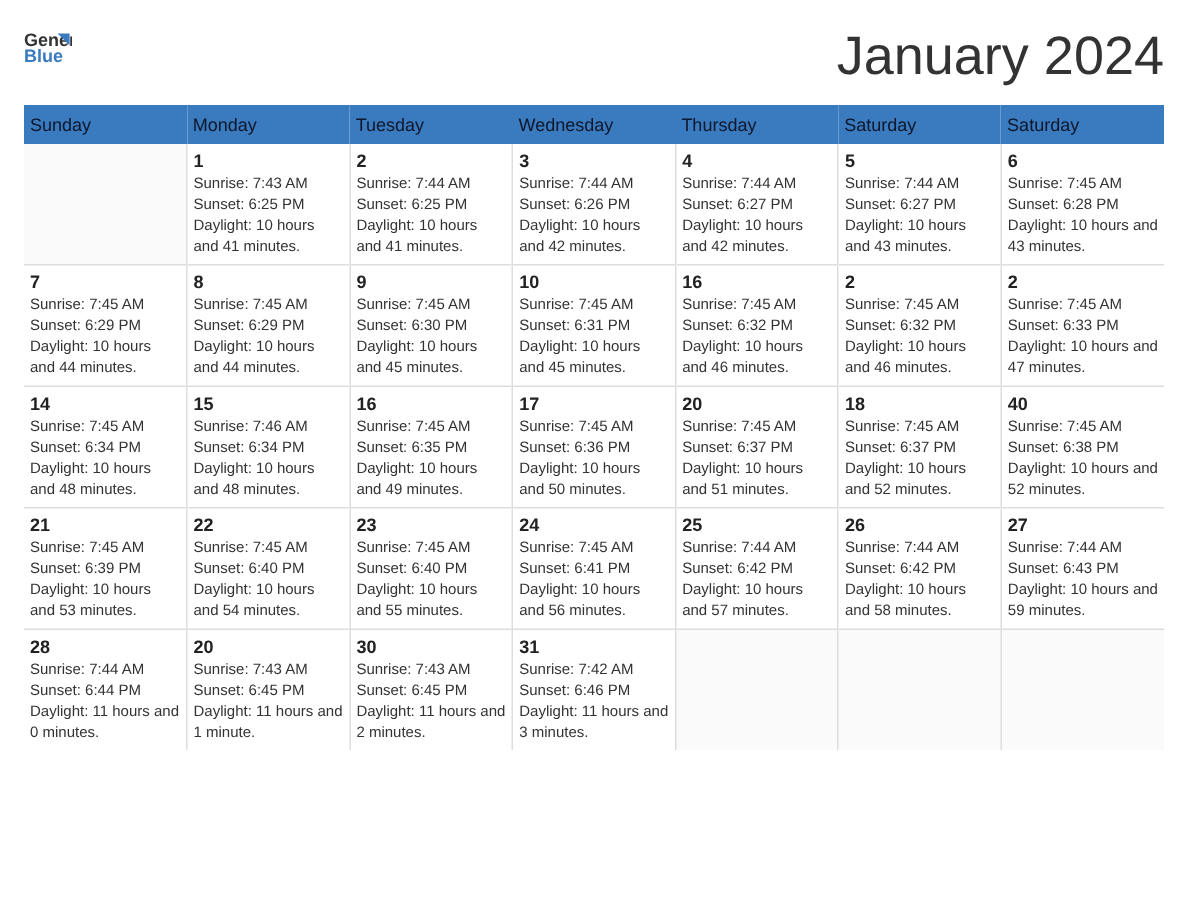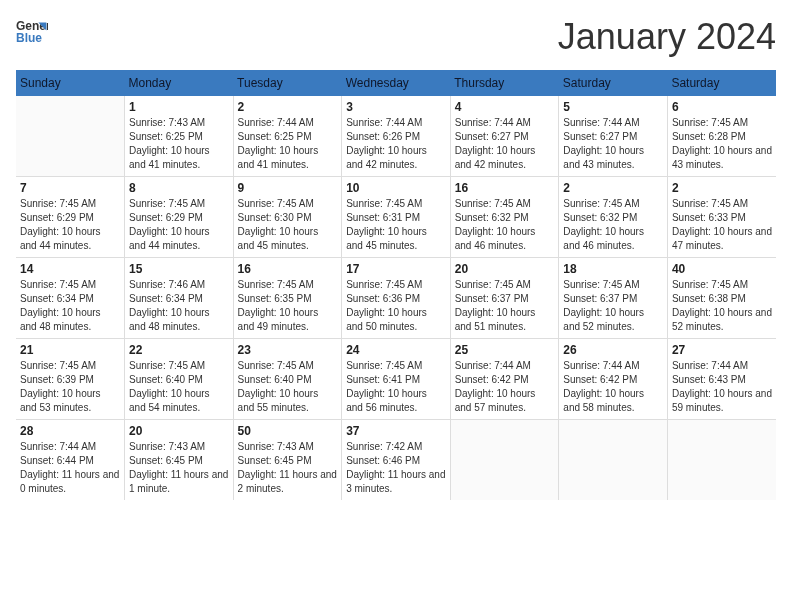--- a/index.html
+++ b/index.html
@@ -231,25 +231,25 @@
       <tr>
         <td>
           <span class="day-num">28</span>
           <div class="cell-info">Sunrise: 7:44 AM<br>Sunset: 6:44 PM<br>Daylight: 11 hours and 0 minutes.</div>
         </td>
         <td>
           <span class="day-num">20</span>
           <div class="cell-info">Sunrise: 7:43 AM<br>Sunset: 6:45 PM<br>Daylight: 11 hours and 1 minute.</div>
         </td>
         <td>
-          <span class="day-num">50</span>
+          <span class="day-num">30</span>
           <div class="cell-info">Sunrise: 7:43 AM<br>Sunset: 6:45 PM<br>Daylight: 11 hours and 2 minutes.</div>
         </td>
         <td>
-          <span class="day-num">37</span>
+          <span class="day-num">31</span>
           <div class="cell-info">Sunrise: 7:42 AM<br>Sunset: 6:46 PM<br>Daylight: 11 hours and 3 minutes.</div>
         </td>
         <td class="empty-cell"></td>
         <td class="empty-cell"></td>
         <td class="empty-cell"></td>
       </tr>
     </tbody>
 </table>
 
 </body></html>

